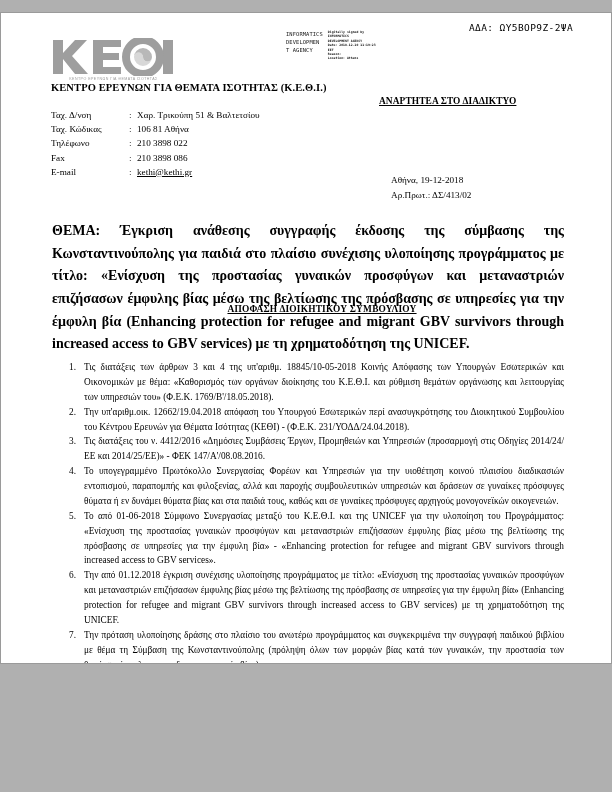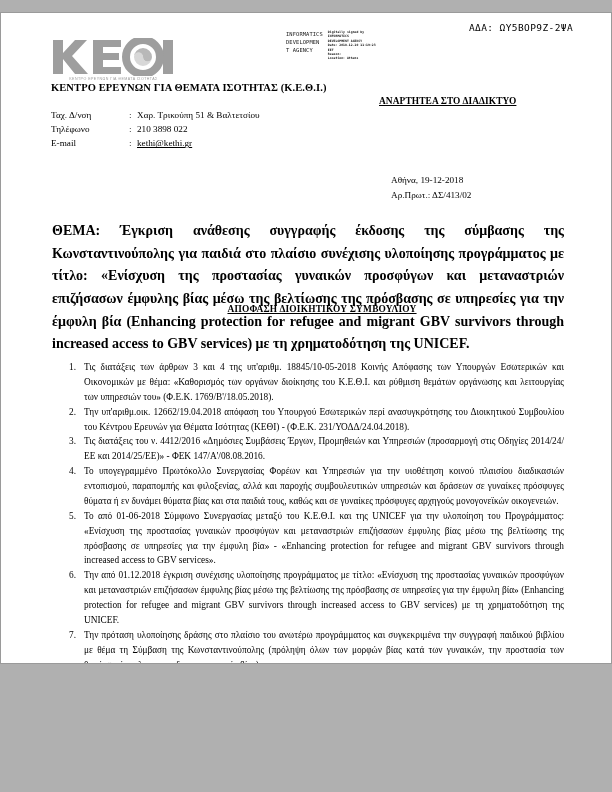--- a/index.html
+++ b/index.html
@@ -246,23 +246,33 @@
 
   <div class="contact">
     <table>
       <tbody>
         <tr>
           <td class="k">Ταχ. Δ/νση</td>
           <td class="s">:</td>
           <td>Χαρ. Τρικούπη 51 &amp; Βαλτετσίου</td>
         </tr>
         <tr>
+          <td class="k">Ταχ. Κώδικας</td>
+          <td class="s">:</td>
+          <td>106 81 Αθήνα</td>
+        </tr>
+        <tr>
           <td class="k">Τηλέφωνο</td>
           <td class="s">:</td>
           <td>210 3898 022</td>
+        </tr>
+        <tr>
+          <td class="k">Fax</td>
+          <td class="s">:</td>
+          <td>210 3898 086</td>
         </tr>
         <tr>
           <td class="k">E-mail</td>
           <td class="s">:</td>
           <td><span class="c-link">kethi@kethi.gr</span></td>
         </tr>
       </tbody>
     </table>
   </div>
 

